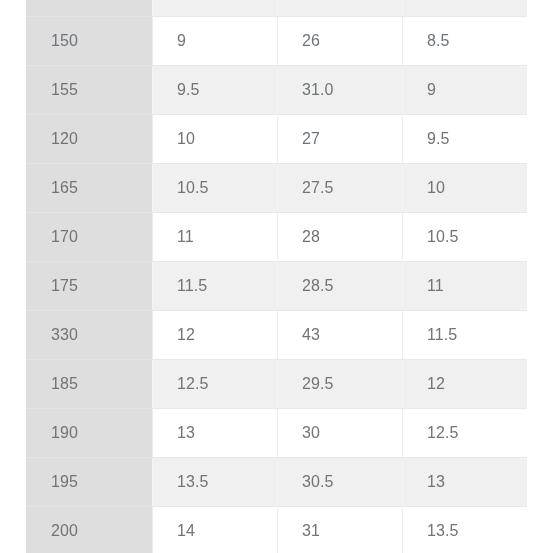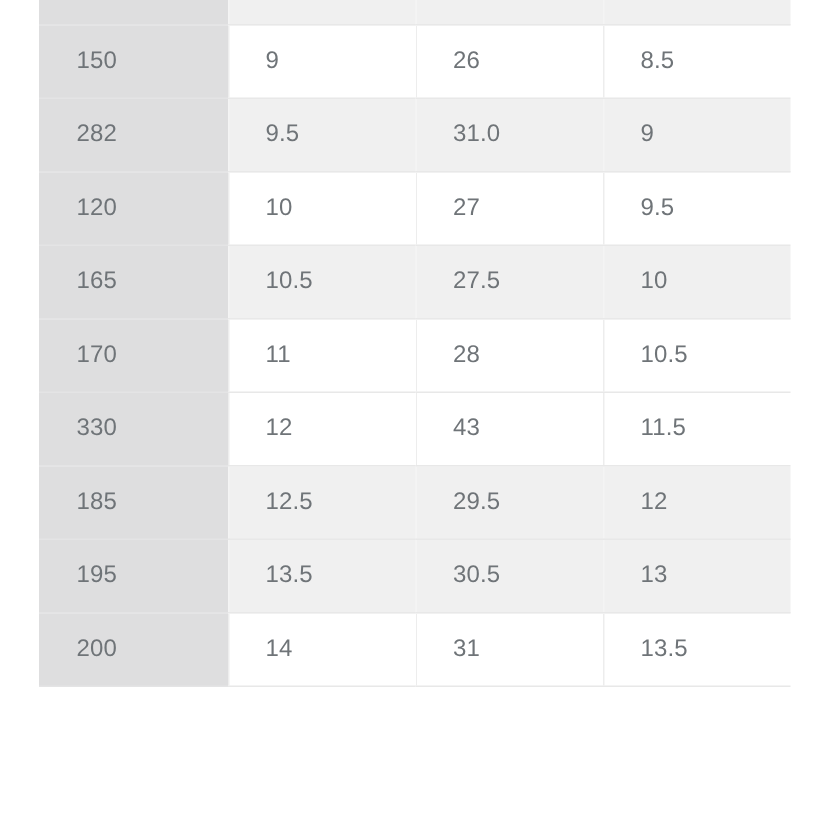--- a/index.html
+++ b/index.html
@@ -94,21 +94,21 @@
           <td class="sep">25.5</td>
           <td class="sep">8</td>
         </tr>
         <tr class="even">
           <td class="rowhead">150</td>
           <td class="sep">9</td>
           <td class="sep">26</td>
           <td class="sep">8.5</td>
         </tr>
         <tr class="odd">
-          <td class="rowhead">282</td>
+          <td class="rowhead">155</td>
           <td class="sep">9.5</td>
           <td class="sep">31.0</td>
           <td class="sep">9</td>
         </tr>
         <tr class="even">
           <td class="rowhead">120</td>
           <td class="sep">10</td>
           <td class="sep">27</td>
           <td class="sep">9.5</td>
         </tr>
@@ -117,31 +117,43 @@
           <td class="sep">10.5</td>
           <td class="sep">27.5</td>
           <td class="sep">10</td>
         </tr>
         <tr class="even">
           <td class="rowhead">170</td>
           <td class="sep">11</td>
           <td class="sep">28</td>
           <td class="sep">10.5</td>
         </tr>
+        <tr class="odd">
+          <td class="rowhead">175</td>
+          <td class="sep">11.5</td>
+          <td class="sep">28.5</td>
+          <td class="sep">11</td>
+        </tr>
         <tr class="even">
           <td class="rowhead">330</td>
           <td class="sep">12</td>
           <td class="sep">43</td>
           <td class="sep">11.5</td>
         </tr>
         <tr class="odd">
           <td class="rowhead">185</td>
           <td class="sep">12.5</td>
           <td class="sep">29.5</td>
           <td class="sep">12</td>
+        </tr>
+        <tr class="even">
+          <td class="rowhead">190</td>
+          <td class="sep">13</td>
+          <td class="sep">30</td>
+          <td class="sep">12.5</td>
         </tr>
         <tr class="odd">
           <td class="rowhead">195</td>
           <td class="sep">13.5</td>
           <td class="sep">30.5</td>
           <td class="sep">13</td>
         </tr>
         <tr class="even">
           <td class="rowhead">200</td>
           <td class="sep">14</td>

